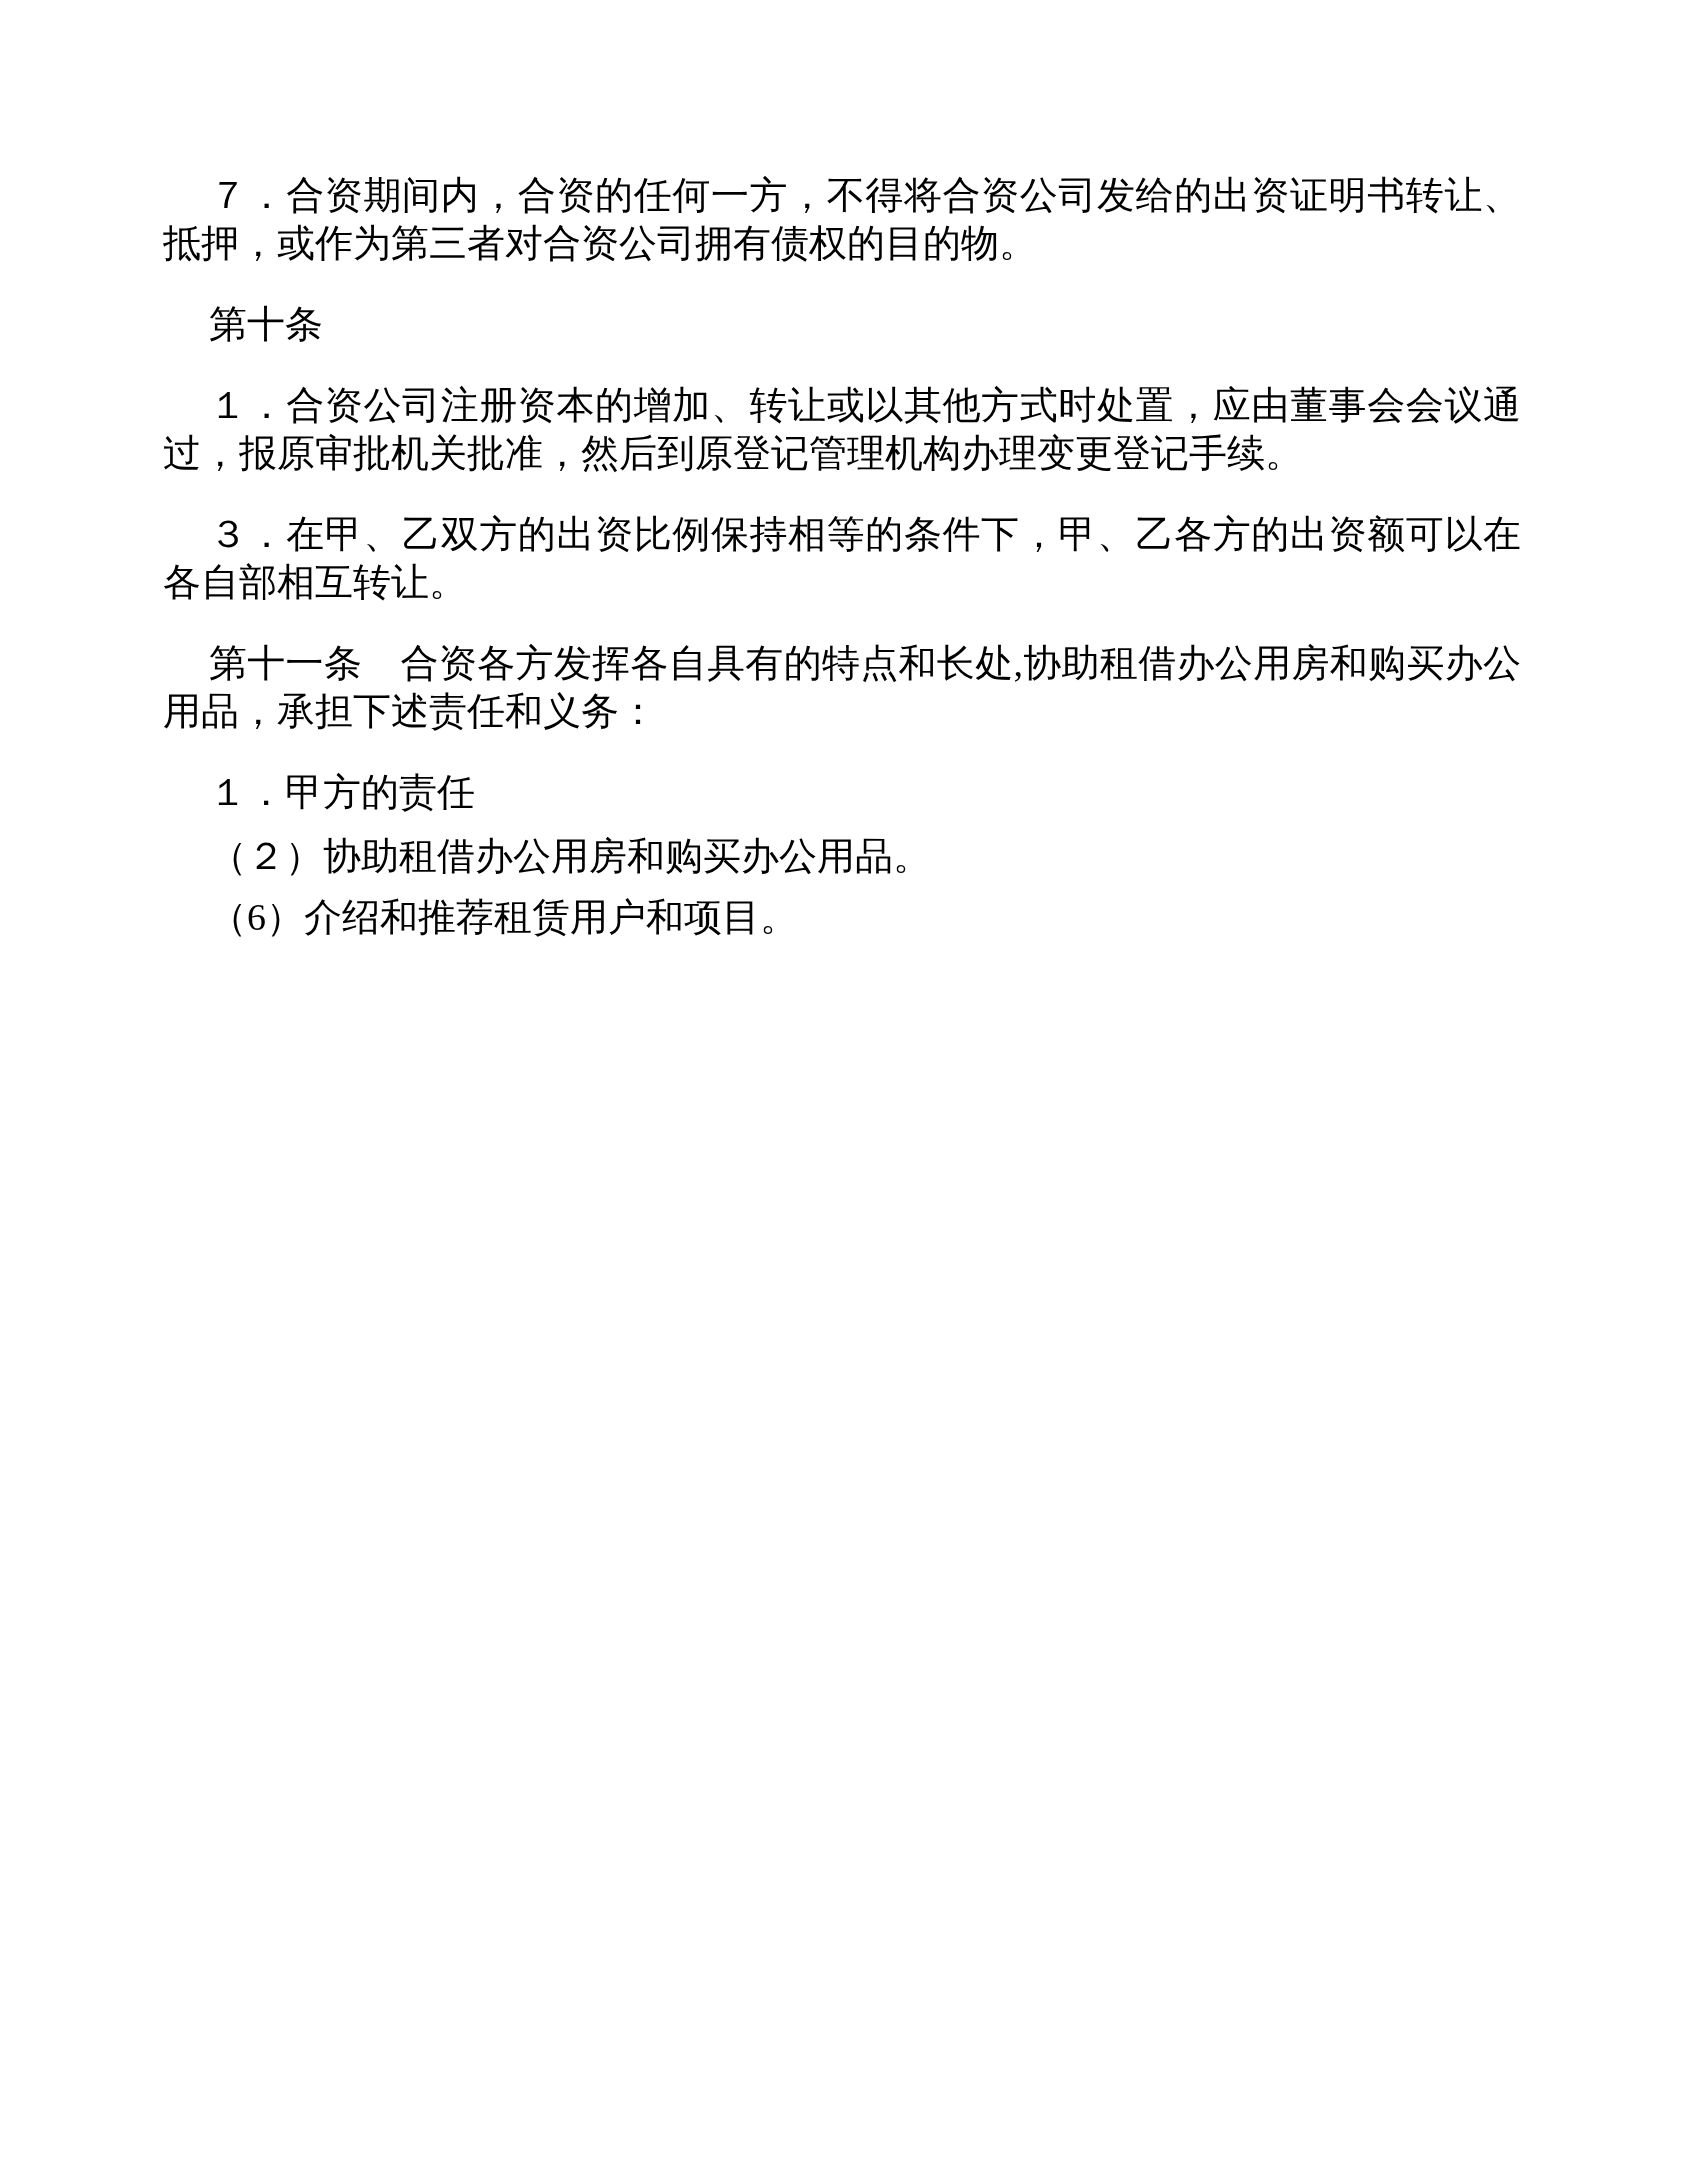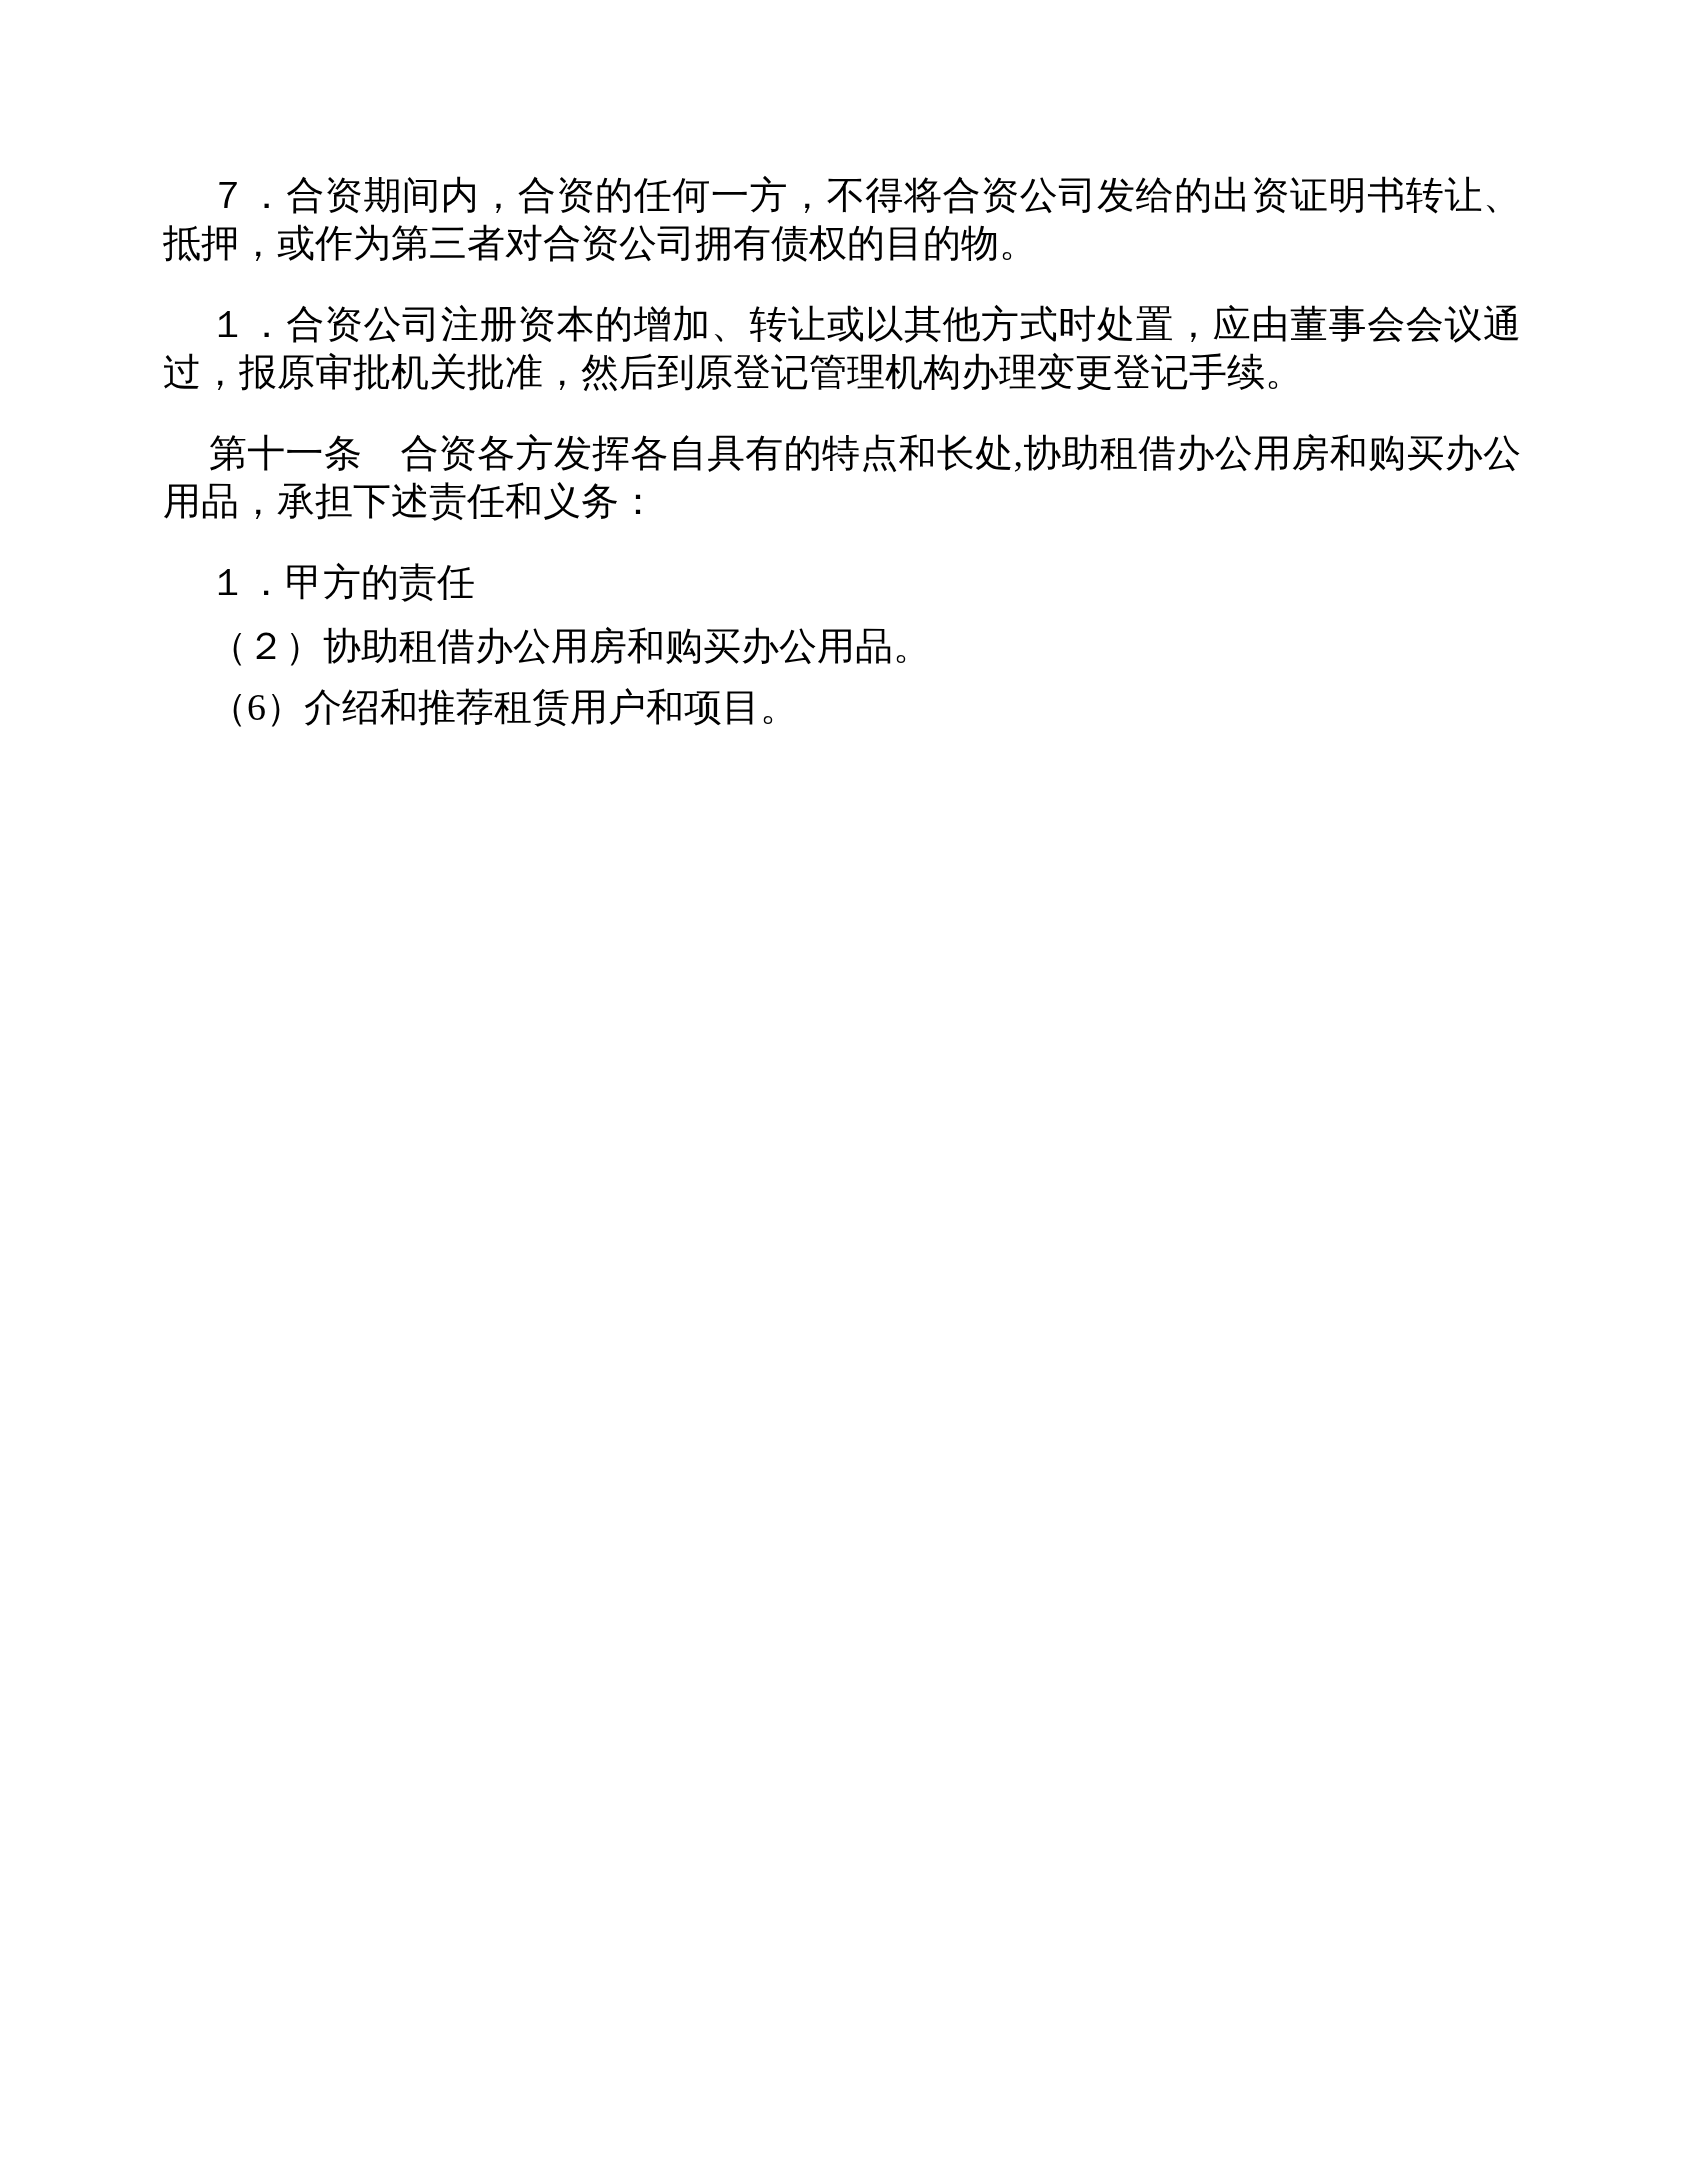--- a/index.html
+++ b/index.html
@@ -34,19 +34,21 @@
   }
   .para.gap-sm {
     margin-top: 13px;
   }
 </style>
 </head>
 <body>
 
 <div class="page">
   <p class="para">７．合资期间内，合资的任何一方，不得将合资公司发给的出资证明书转让、抵押，或作为第三者对合资公司拥有债权的目的物。</p>
+  <p class="para">第十条</p>
   <p class="para">１．合资公司注册资本的增加、转让或以其他方式时处置，应由董事会会议通过，报原审批机关批准，然后到原登记管理机构办理变更登记手续。</p>
+  <p class="para">３．在甲、乙双方的出资比例保持相等的条件下，甲、乙各方的出资额可以在各自部相互转让。</p>
   <p class="para">第十一条　合资各方发挥各自具有的特点和长处,协助租借办公用房和购买办公用品，承担下述责任和义务：</p>
   <p class="para">１．甲方的责任</p>
   <p class="para gap0">（２）协助租借办公用房和购买办公用品。</p>
   <p class="para gap-sm">（6）介绍和推荐租赁用户和项目。</p>
 </div>
 
 
 </body></html>

